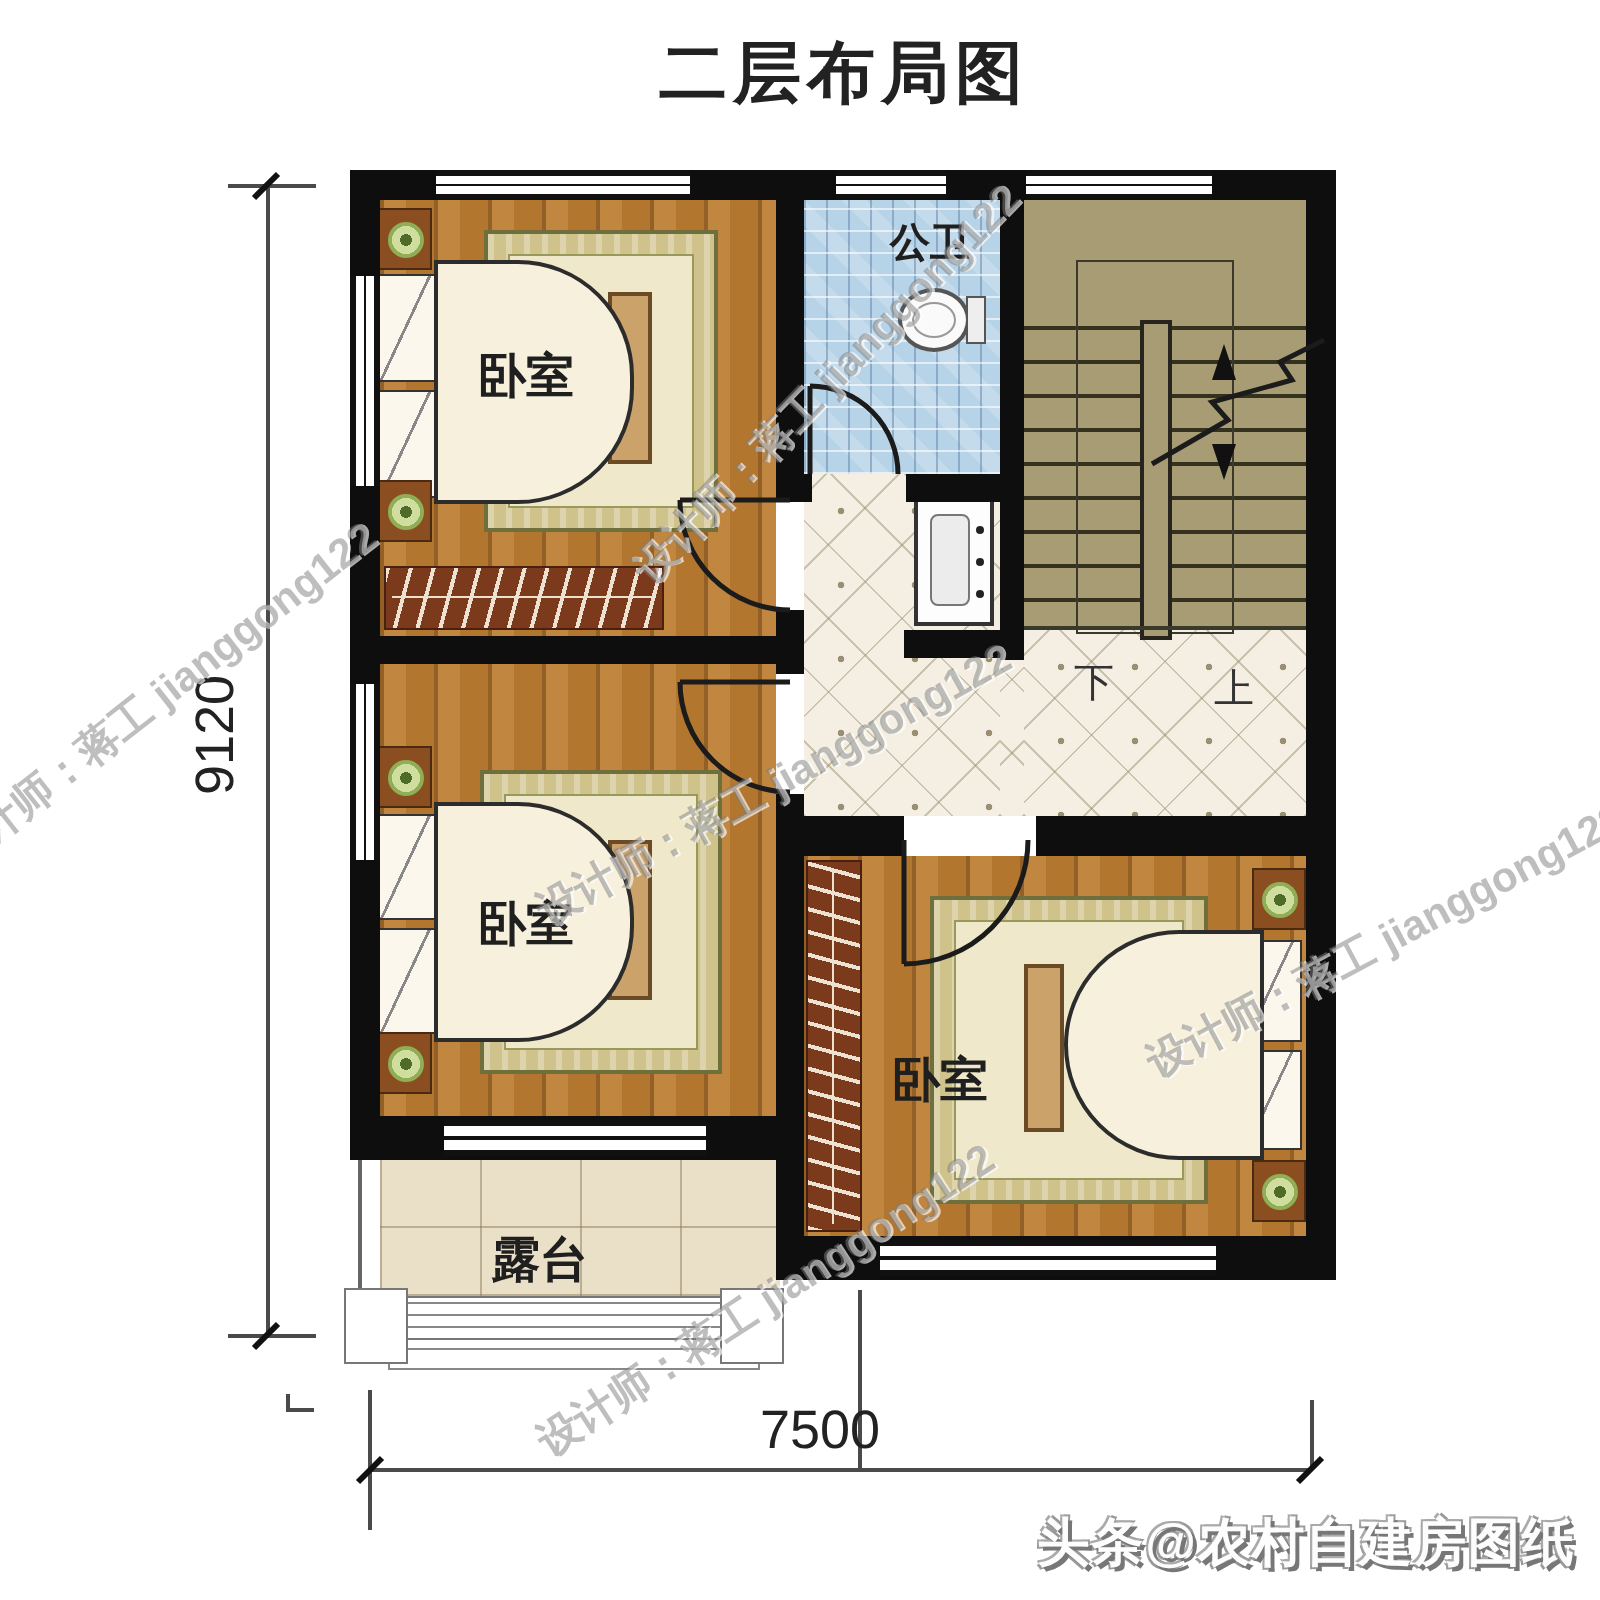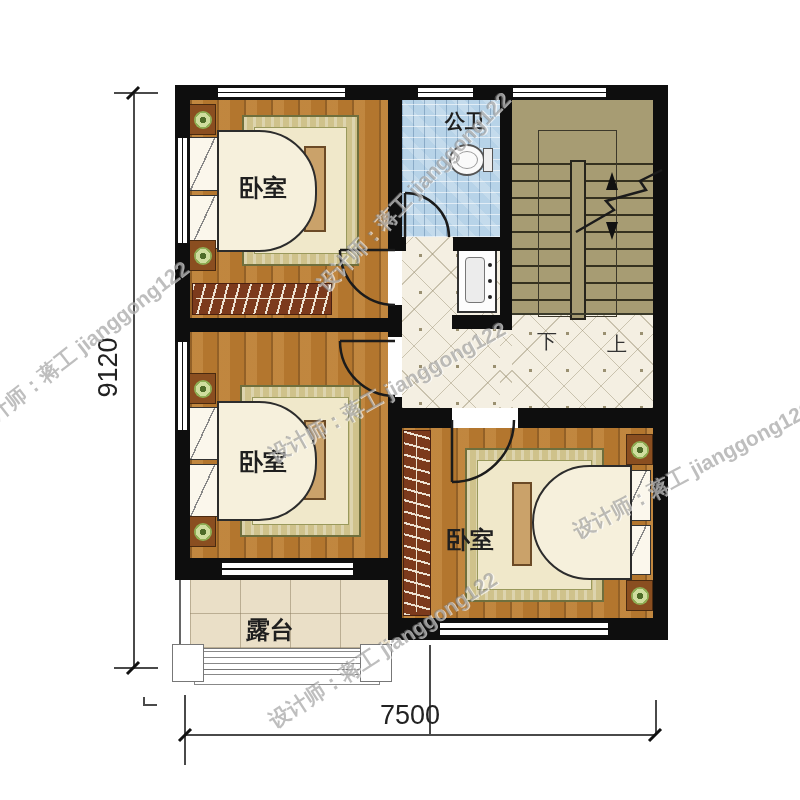--- a/index.html
+++ b/index.html
@@ -85,20 +85,21 @@
       color:rgba(125,125,125,.5);text-shadow:1px 1px 0 rgba(255,255,255,.65);z-index:9;pointer-events:none;}
   #brand{position:absolute;right:12px;top:754px;font-size:26px;font-weight:bold;letter-spacing:1px;
          color:#fdfdfd;text-shadow:2px 2px 0 #777,-1px -1px 0 #aaa,1px -1px 0 #999,-1px 1px 0 #999;z-index:10;}
   #linework{position:absolute;left:0;top:0;z-index:8;pointer-events:none;}
 </style>
 </head>
 <body>
 
 <div id="canvas">
 
+  <div id="title" class="abs">二层布局图</div>
 
   <div class="floor wood" style="left:190px;top:100px;width:198px;height:218px;"></div>
   <div class="floor wood" style="left:190px;top:332px;width:198px;height:226px;"></div>
   <div class="floor wood" style="left:402px;top:428px;width:251px;height:190px;"></div>
   <div class="floor bathtile" style="left:402px;top:100px;width:98px;height:137px;"></div>
   <div class="floor stairfloor" style="left:512px;top:100px;width:141px;height:215px;"></div>
   <div class="floor halltile" style="left:402px;top:237px;width:98px;height:171px;"></div>
   <div class="floor halltile" style="left:512px;top:315px;width:141px;height:93px;"></div>
   <div class="floor halltile" style="left:500px;top:330px;width:12px;height:78px;"></div>
   <div class="floor terrtile" style="left:190px;top:580px;width:200px;height:68px;"></div>
@@ -233,14 +234,15 @@
       <line x1="649" y1="741" x2="661" y2="729"></line>
     </g>
   </svg>
 
   <div class="wm" style="left:248px;top:178px;transform:rotate(-46deg);">设计师：蒋工 jianggong122</div>
   <div class="wm" style="left:-85px;top:334px;transform:rotate(-38deg);">设计师：蒋工 jianggong122</div>
   <div class="wm" style="left:222px;top:378px;transform:rotate(-29deg);">设计师：蒋工 jianggong122</div>
   <div class="wm" style="left:528px;top:456px;transform:rotate(-28deg);">设计师：蒋工 jianggong122</div>
   <div class="wm" style="left:218px;top:636px;transform:rotate(-33deg);">设计师：蒋工 jianggong122</div>
 
+  <div id="brand">头条@农村自建房图纸</div>
 
 </div>
 
 </body></html>

